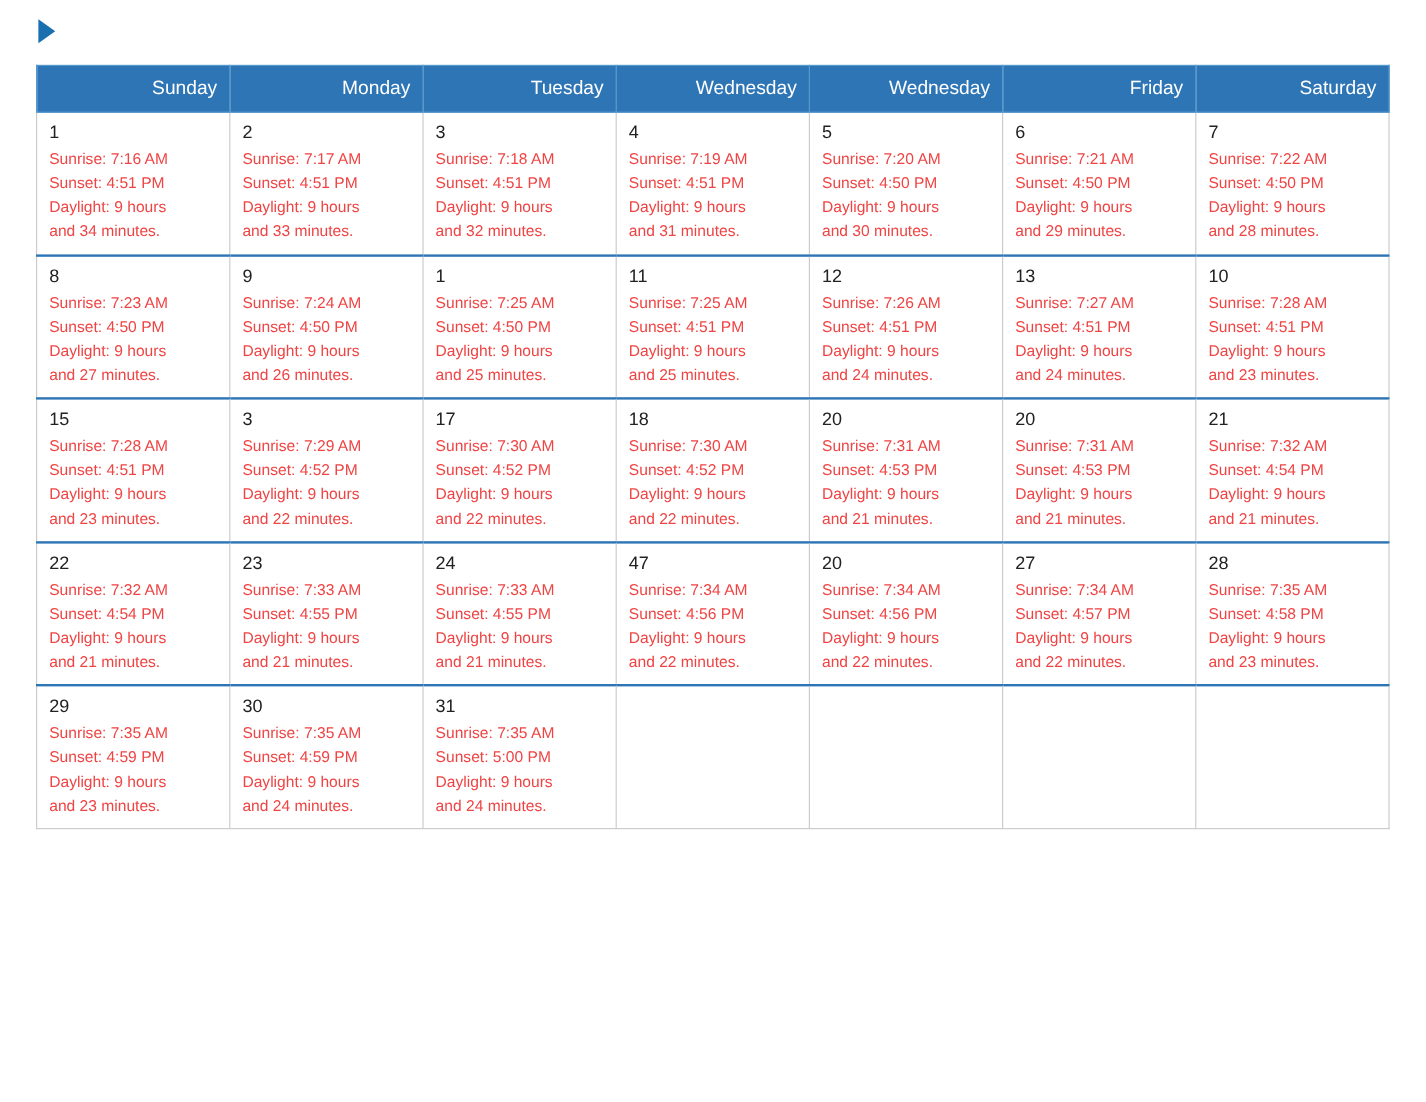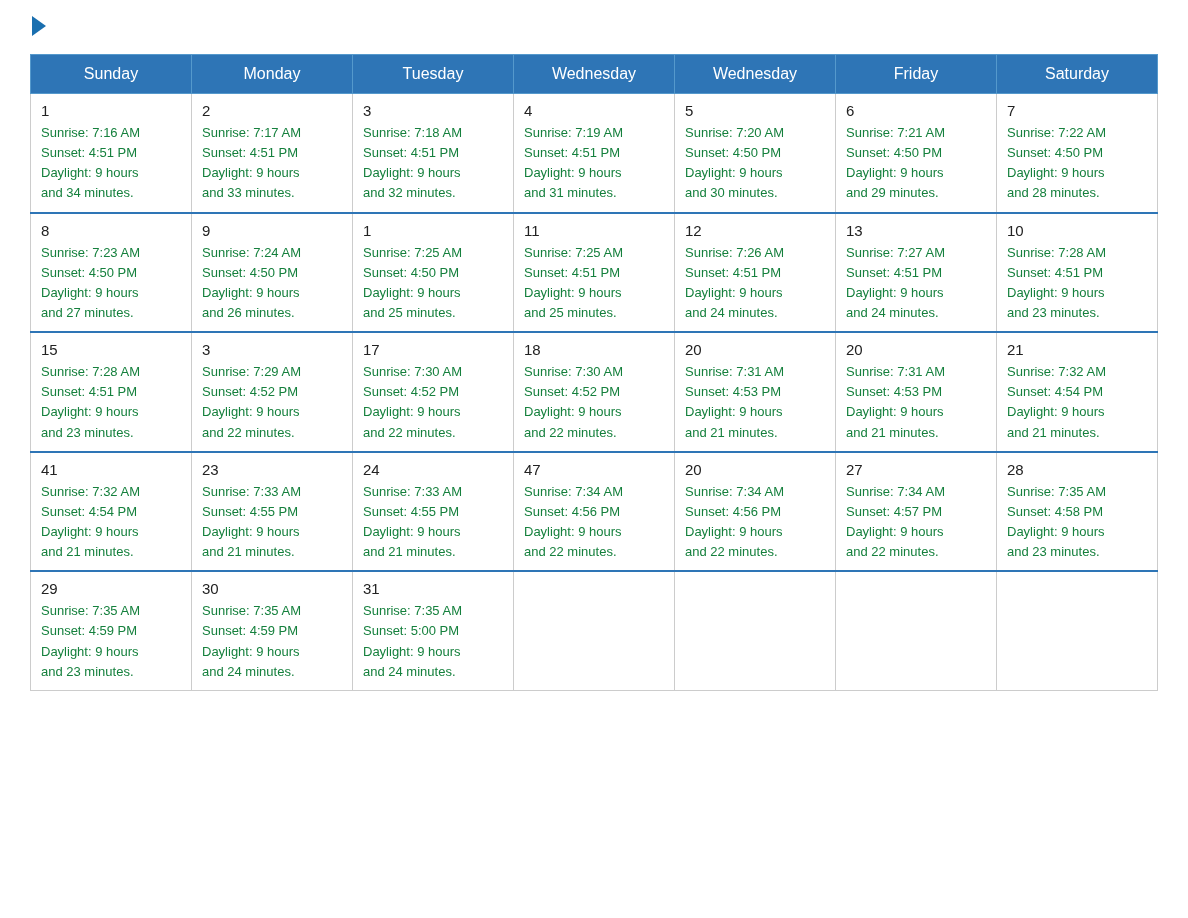--- a/index.html
+++ b/index.html
@@ -61,21 +61,21 @@
       width: 100%;
       border-collapse: collapse;
       border: 1px solid #aaa;
     }
     .calendar th {
       background-color: #2e75b6;
       color: white;
       font-size: 16px;
       font-weight: normal;
       padding: 10px 10px;
-      text-align: center;
+      text-align: right;
       border: 1px solid #5599cc;
     }
     .calendar td {
       vertical-align: top;
       padding: 8px 10px;
       border: 1px solid #ccc;
       width: 14.28%;
       min-height: 110px;
       font-size: 13.5px;
       color: #222;
@@ -83,21 +83,21 @@
     }
     .day-num {
       font-size: 15px;
       font-weight: normal;
       display: block;
       margin-bottom: 4px;
     }
     .day-info {
       font-size: 13px;
       line-height: 1.55;
-      color: #15803d;
+      color: #ef4444;
     }
     .calendar tr td {
       border-top: 2px solid #2e75b6;
     }
     .calendar tbody tr:first-child td {
       border-top: 1px solid #ccc;
     }
     .empty-cell {
       background: #fff;
     }
@@ -217,21 +217,21 @@
           <span class="day-num">20</span>
           <div class="day-info">Sunrise: 7:31 AM<br>Sunset: 4:53 PM<br>Daylight: 9 hours<br>and 21 minutes.</div>
         </td>
         <td>
           <span class="day-num">21</span>
           <div class="day-info">Sunrise: 7:32 AM<br>Sunset: 4:54 PM<br>Daylight: 9 hours<br>and 21 minutes.</div>
         </td>
       </tr>
       <tr>
         <td>
-          <span class="day-num">41</span>
+          <span class="day-num">22</span>
           <div class="day-info">Sunrise: 7:32 AM<br>Sunset: 4:54 PM<br>Daylight: 9 hours<br>and 21 minutes.</div>
         </td>
         <td>
           <span class="day-num">23</span>
           <div class="day-info">Sunrise: 7:33 AM<br>Sunset: 4:55 PM<br>Daylight: 9 hours<br>and 21 minutes.</div>
         </td>
         <td>
           <span class="day-num">24</span>
           <div class="day-info">Sunrise: 7:33 AM<br>Sunset: 4:55 PM<br>Daylight: 9 hours<br>and 21 minutes.</div>
         </td>

